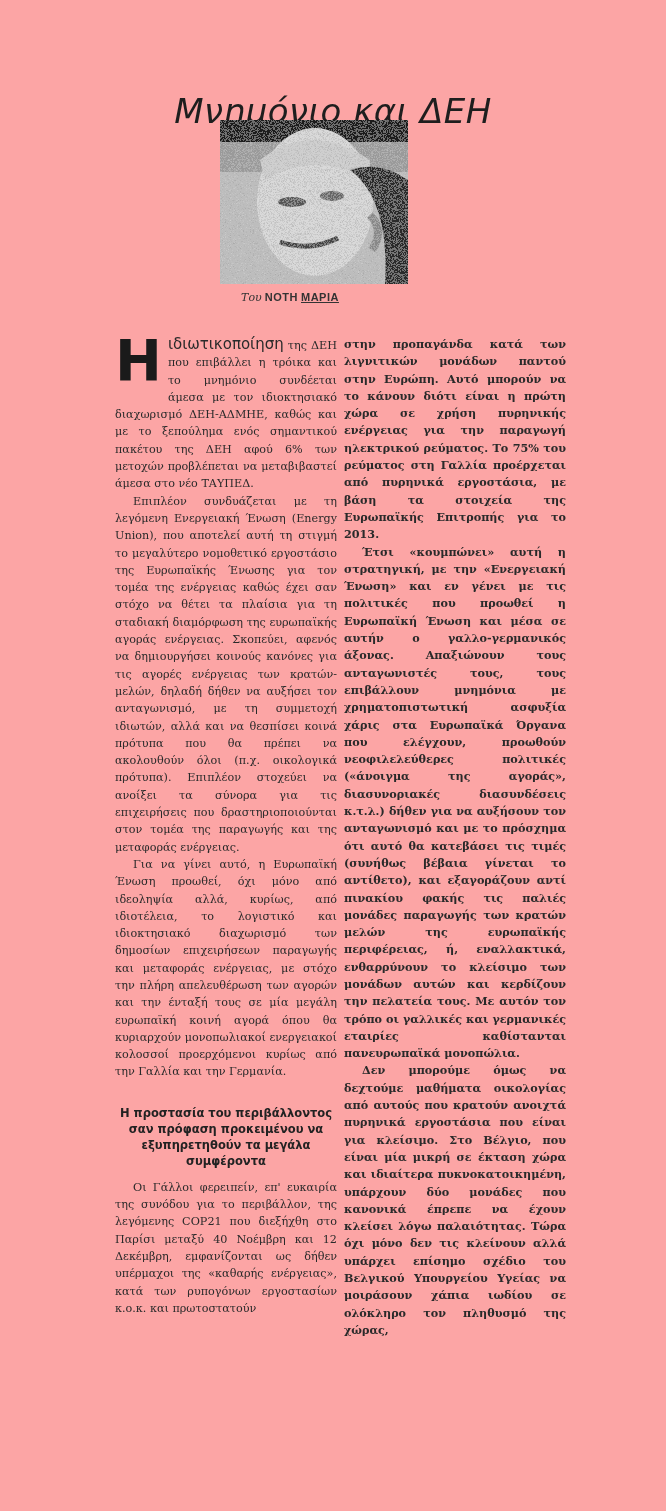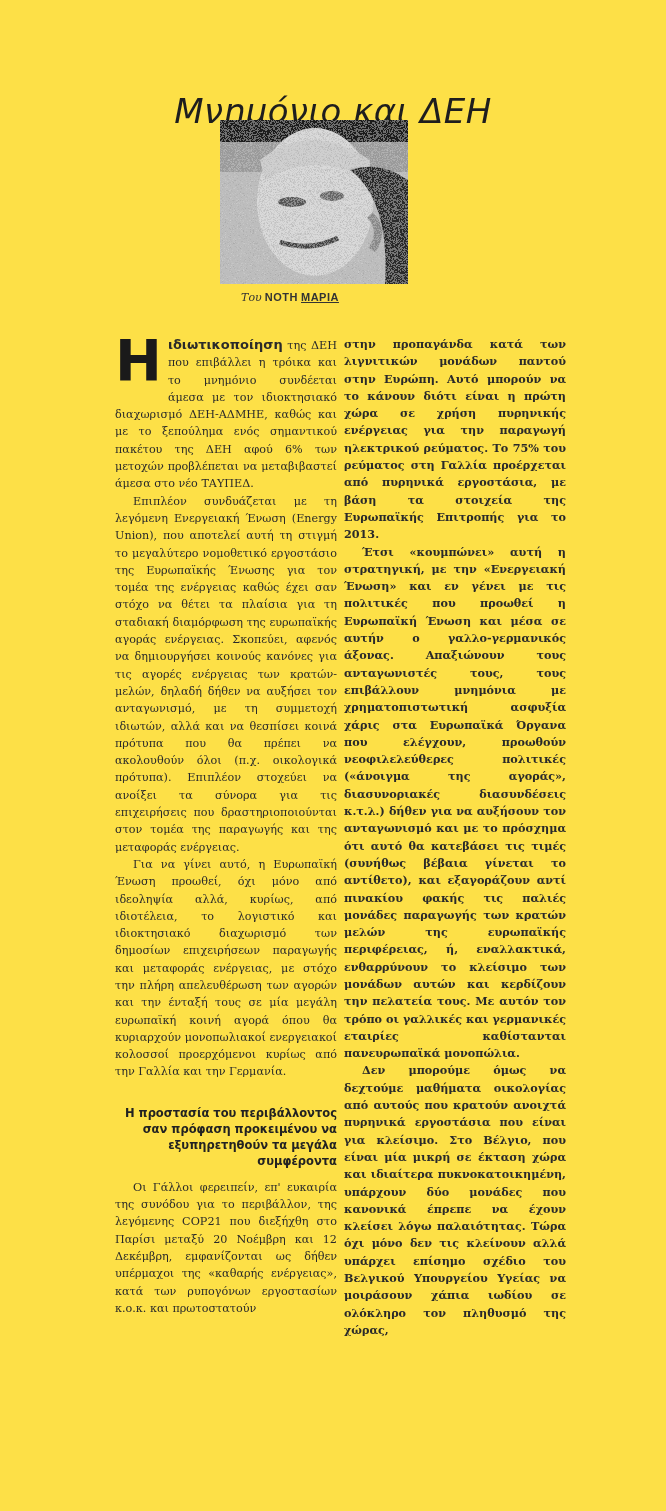--- a/index.html
+++ b/index.html
@@ -1,17 +1,17 @@
 <!DOCTYPE html>
 <html><head>
   <meta charset="utf-8">
   <style>
     html, body { margin:0; padding:0; background:#ffffff; }
     body { width:666px; height:1511px; position:relative; overflow:hidden; }
-    .page { position:absolute; left:0; top:0; width:666px; height:1511px; background:#fde047; }
+    .page { position:absolute; left:0; top:0; width:666px; height:1511px; background:#fca5a5; }
     .title {
       position:absolute; left:0; top:68px; width:666px; text-align:center;
       font-family:"DejaVu Sans", sans-serif; font-style:italic; font-weight:normal;
       font-size:34px; color:#1e1e1e; letter-spacing:0.5px;
     }
     .photo {
       position:absolute; left:220px; top:120px; width:188px; height:164px;
       background:#222;
       overflow:hidden;
     }
@@ -29,24 +29,24 @@
       color:#2a2a2a; text-align:justify;
     }
     .col.left { left:115px; }
     .col.right { left:344px;font-weight:bold; }
     .col p { margin:0; text-indent:18px; }
     .col p.first { text-indent:0; }
     .dropcap {
       float:left; font-family:"DejaVu Sans", sans-serif; font-weight:bold;
       font-size:56px; line-height:48px; height:52px; margin:2px 6px 0 0; color:#1a1a1a;
     }
-    .leadin { font-weight:bold; font-family:"DejaVu Sans", sans-serif; font-size:13px;margin-top:47px; }
+    .leadin { font-weight:normal; font-family:"DejaVu Sans", sans-serif; font-size:15px;margin-top:47px; }
     .subhead {
       font-family:"DejaVu Sans", sans-serif; font-weight:bold; font-size:11.5px;
-      line-height:16px; color:#222; margin:24px 0 10px 0; text-align:right;
+      line-height:16px; color:#222; margin:24px 0 10px 0; text-align:center;
     }
   </style>
 </head>
 <body>
 
 <div class="page">
 
   <h1 class="title">Μνημόνιο και ΔΕΗ</h1>
 
   <div class="photo">
@@ -83,21 +83,21 @@
 
   <div class="col left">
     <p class="first">
       <span class="dropcap">Η</span>
       <span class="leadin">ιδιωτικοποίηση</span>
       <span>της ΔΕΗ που επιβάλλει η τρόικα και το μνημόνιο συνδέεται άμεσα με τον ιδιοκτησιακό διαχωρισμό ΔΕΗ-ΑΔΜΗΕ, καθώς και με το ξεπούλημα ενός σημαντικού πακέτου της ΔΕΗ αφού 6% των μετοχών προβλέπεται να μεταβιβαστεί άμεσα στο νέο ΤΑΥΠΕΔ.</span>
     </p>
     <p>Επιπλέον συνδυάζεται με τη λεγόμενη Ενεργειακή Ένωση (Energy Union), που αποτελεί αυτή τη στιγμή το μεγαλύτερο νομοθετικό εργοστάσιο της Ευρωπαϊκής Ένωσης για τον τομέα της ενέργειας καθώς έχει σαν στόχο να θέτει τα πλαίσια για τη σταδιακή διαμόρφωση της ευρωπαϊκής αγοράς ενέργειας. Σκοπεύει, αφενός να δημιουργήσει κοινούς κανόνες για τις αγορές ενέργειας των κρατών-μελών, δηλαδή δήθεν να αυξήσει τον ανταγωνισμό, με τη συμμετοχή ιδιωτών, αλλά και να θεσπίσει κοινά πρότυπα που θα πρέπει να ακολουθούν όλοι (π.χ. οικολογικά πρότυπα). Επιπλέον στοχεύει να ανοίξει τα σύνορα για τις επιχειρήσεις που δραστηριοποιούνται στον τομέα της παραγωγής και της μεταφοράς ενέργειας.</p>
     <p>Για να γίνει αυτό, η Ευρωπαϊκή Ένωση προωθεί, όχι μόνο από ιδεοληψία αλλά, κυρίως, από ιδιοτέλεια, το λογιστικό και ιδιοκτησιακό διαχωρισμό των δημοσίων επιχειρήσεων παραγωγής και μεταφοράς ενέργειας, με στόχο την πλήρη απελευθέρωση των αγορών και την ένταξή τους σε μία μεγάλη ευρωπαϊκή κοινή αγορά όπου θα κυριαρχούν μονοπωλιακοί ενεργειακοί κολοσσοί προερχόμενοι κυρίως από την Γαλλία και την Γερμανία.</p>
     <div class="subhead">Η προστασία του περιβάλλοντος σαν πρόφαση προκειμένου να εξυπηρετηθούν τα μεγάλα συμφέροντα</div>
-    <p>Οι Γάλλοι φερειπείν, επ' ευκαιρία της συνόδου για το περιβάλλον, της λεγόμενης COP21 που διεξήχθη στο Παρίσι μεταξύ 20 Νοέμβρη και 12 Δεκέμβρη, εμφανίζονται ως δήθεν υπέρμαχοι της «καθαρής ενέργειας», κατά των ρυπογόνων εργοστασίων κ.ο.κ. και πρωτοστατούν</p>
+    <p>Οι Γάλλοι φερειπείν, επ' ευκαιρία της συνόδου για το περιβάλλον, της λεγόμενης COP21 που διεξήχθη στο Παρίσι μεταξύ 40 Νοέμβρη και 12 Δεκέμβρη, εμφανίζονται ως δήθεν υπέρμαχοι της «καθαρής ενέργειας», κατά των ρυπογόνων εργοστασίων κ.ο.κ. και πρωτοστατούν</p>
   </div>
 
   <div class="col right">
     <p class="first">στην προπαγάνδα κατά των λιγνιτικών μονάδων παντού στην Ευρώπη. Αυτό μπορούν να το κάνουν διότι είναι η πρώτη χώρα σε χρήση πυρηνικής ενέργειας για την παραγωγή ηλεκτρικού ρεύματος. Το 75% του ρεύματος στη Γαλλία προέρχεται από πυρηνικά εργοστάσια, με βάση τα στοιχεία της Ευρωπαϊκής Επιτροπής για το 2013.</p>
     <p>Έτσι «κουμπώνει» αυτή η στρατηγική, με την «Ενεργειακή Ένωση» και εν γένει με τις πολιτικές που προωθεί η Ευρωπαϊκή Ένωση και μέσα σε αυτήν ο γαλλο-γερμανικός άξονας. Απαξιώνουν τους ανταγωνιστές τους, τους επιβάλλουν μνημόνια με χρηματοπιστωτική ασφυξία χάρις στα Ευρωπαϊκά Όργανα που ελέγχουν, προωθούν νεοφιλελεύθερες πολιτικές («άνοιγμα της αγοράς», διασυνοριακές διασυνδέσεις κ.τ.λ.) δήθεν για να αυξήσουν τον ανταγωνισμό και με το πρόσχημα ότι αυτό θα κατεβάσει τις τιμές (συνήθως βέβαια γίνεται το αντίθετο), και εξαγοράζουν αντί πινακίου φακής τις παλιές μονάδες παραγωγής των κρατών μελών της ευρωπαϊκής περιφέρειας, ή, εναλλακτικά, ενθαρρύνουν το κλείσιμο των μονάδων αυτών και κερδίζουν την πελατεία τους. Με αυτόν τον τρόπο οι γαλλικές και γερμανικές εταιρίες καθίστανται πανευρωπαϊκά μονοπώλια.</p>
     <p>Δεν μπορούμε όμως να δεχτούμε μαθήματα οικολογίας από αυτούς που κρατούν ανοιχτά πυρηνικά εργοστάσια που είναι για κλείσιμο. Στο Βέλγιο, που είναι μία μικρή σε έκταση χώρα και ιδιαίτερα πυκνοκατοικημένη, υπάρχουν δύο μονάδες που κανονικά έπρεπε να έχουν κλείσει λόγω παλαιότητας. Τώρα όχι μόνο δεν τις κλείνουν αλλά υπάρχει επίσημο σχέδιο του Βελγικού Υπουργείου Υγείας να μοιράσουν χάπια ιωδίου σε ολόκληρο τον πληθυσμό της χώρας,</p>
   </div>
 
 </div>
 

